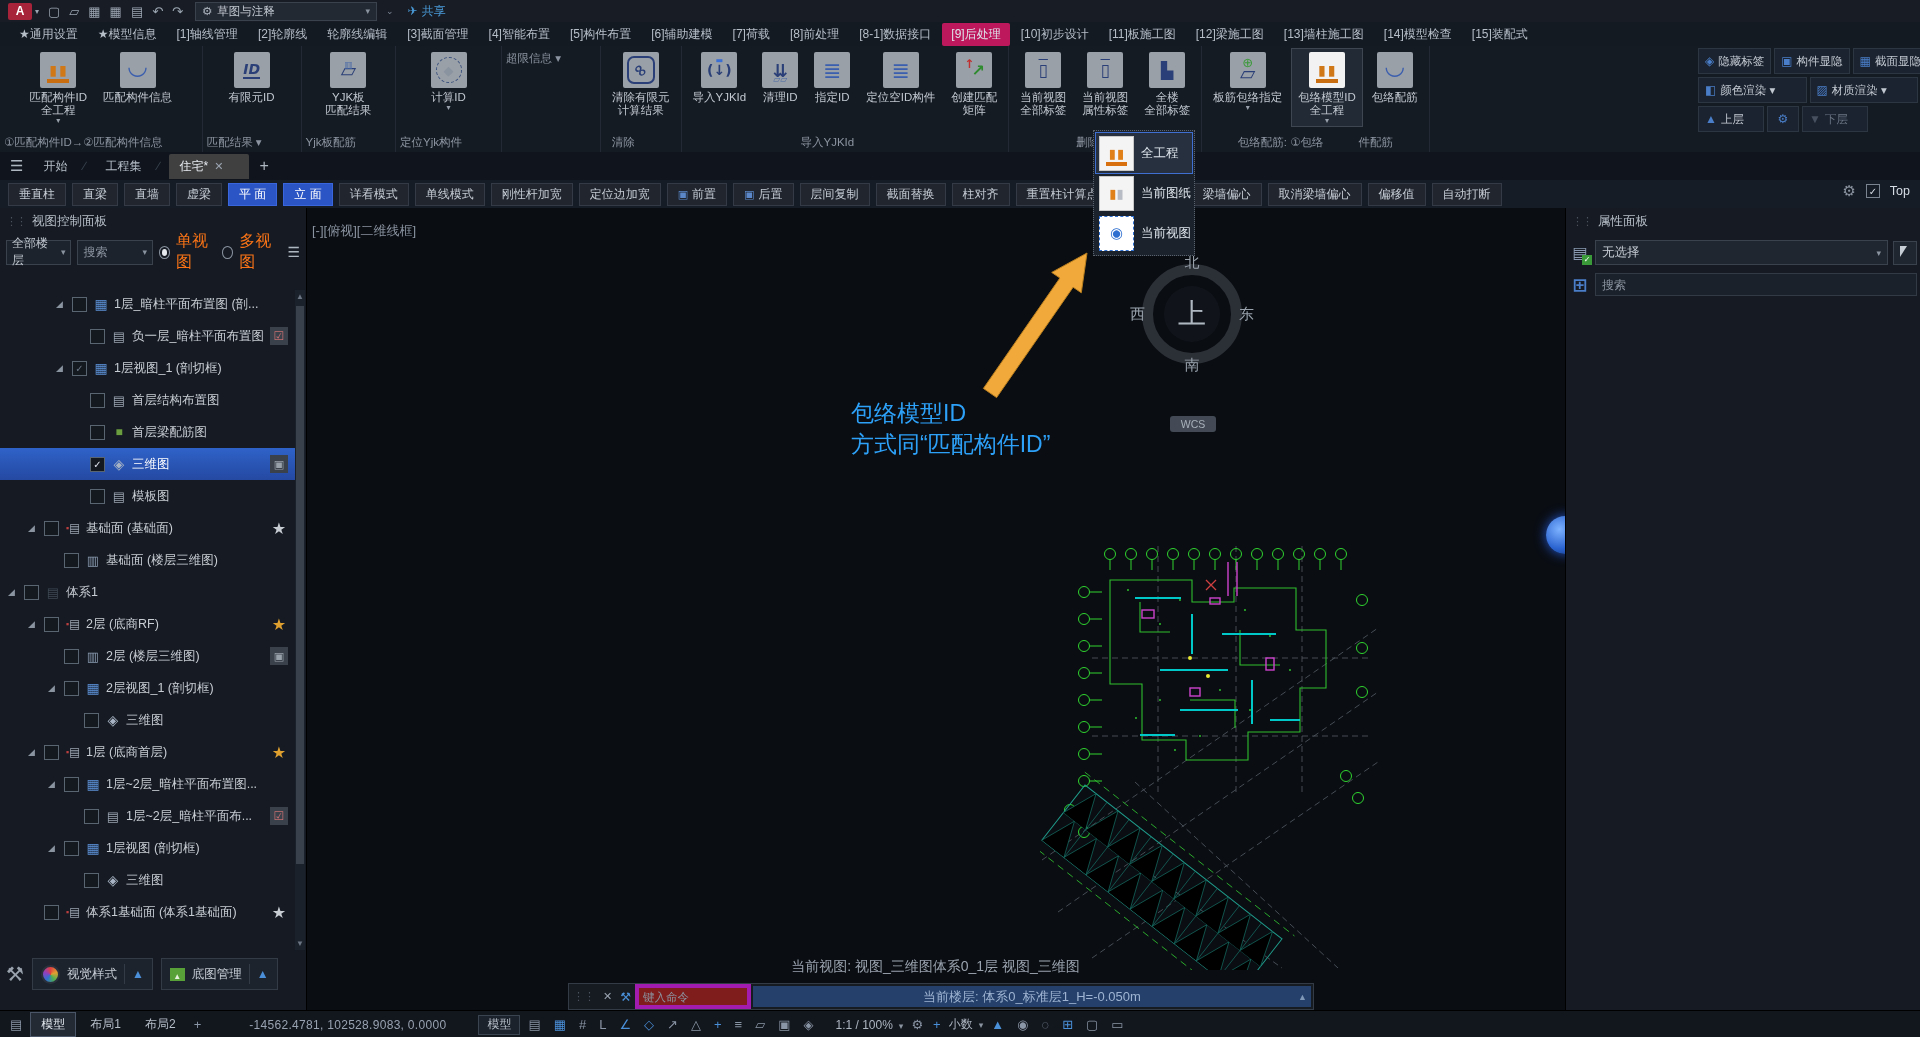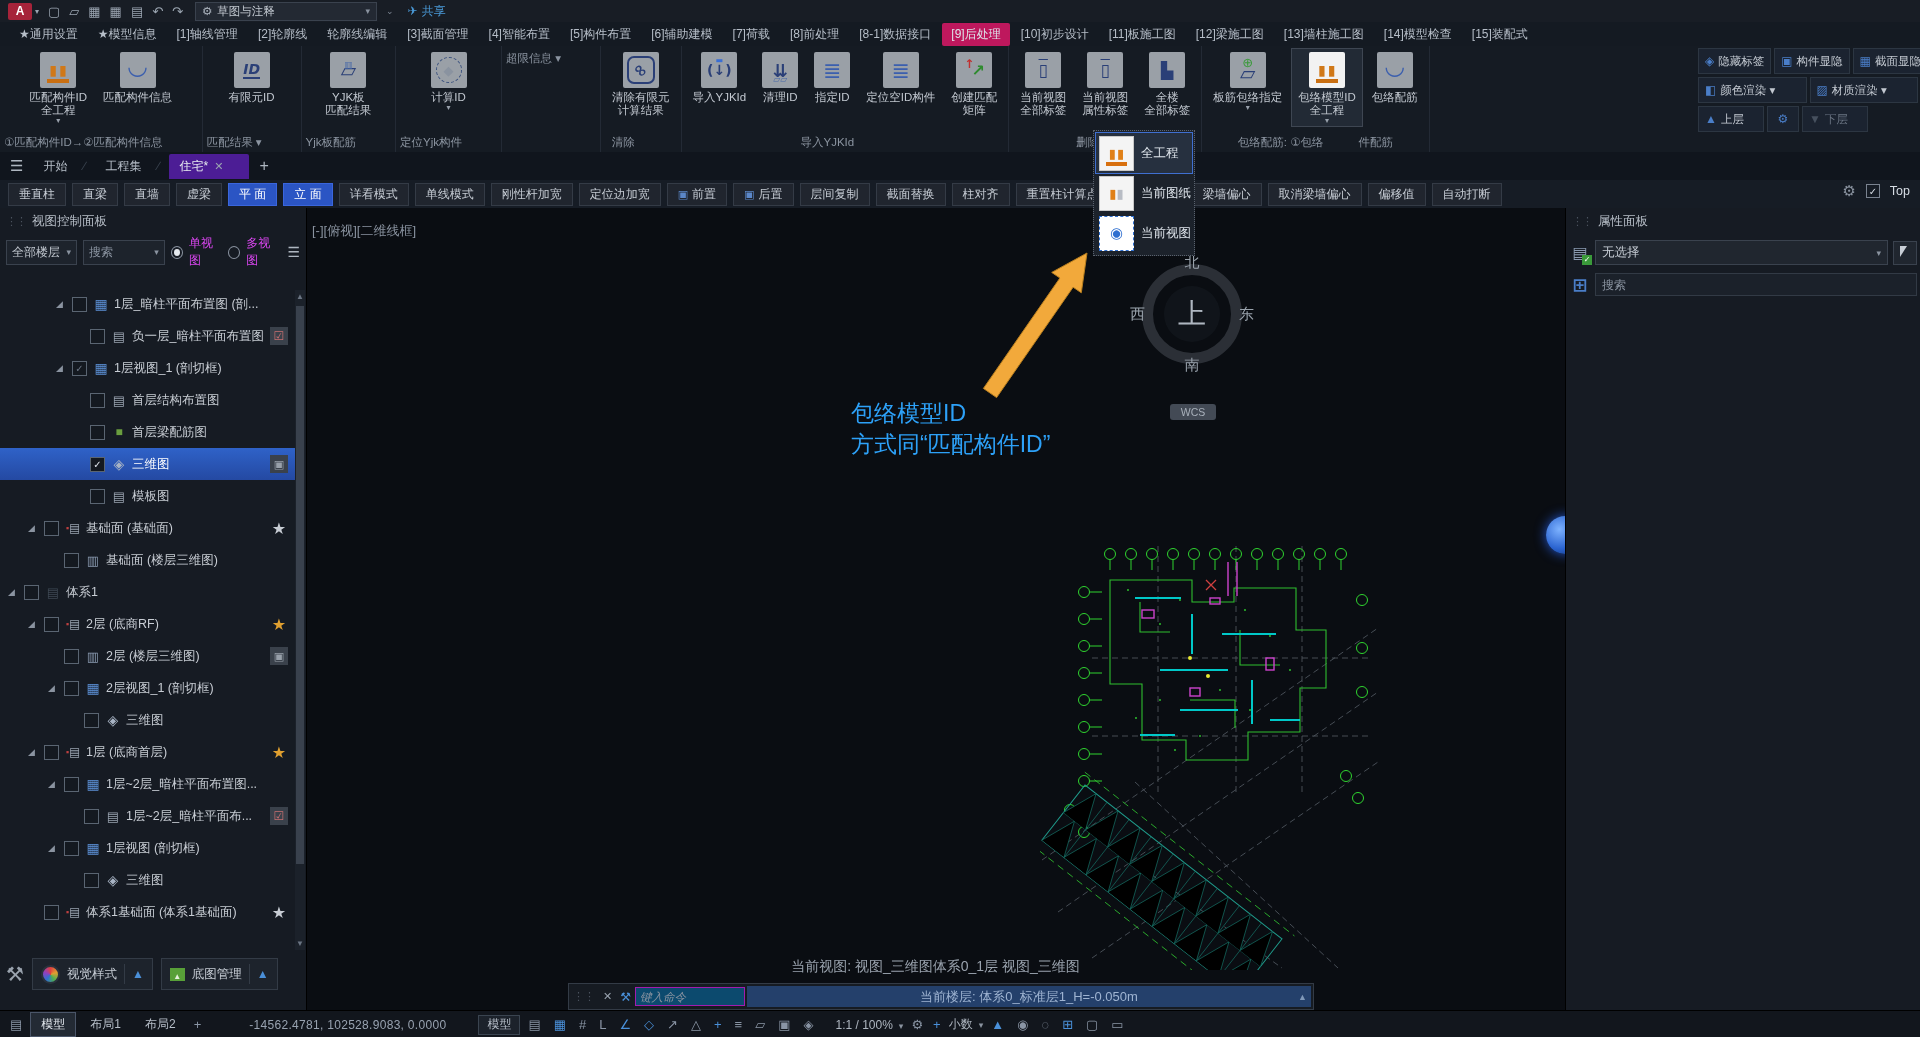--- a/index.html
+++ b/index.html
@@ -84,21 +84,21 @@
   .vbtn{height:24px;background:#1b2330;border:1px solid #2c3642;display:flex;align-items:center;gap:4px;
         padding:0 6px;font-size:11.5px;color:#c2c8d0;white-space:nowrap;}
   .vbtn .vic{color:#4a7ec8;font-size:12px;}
   .vbtn.dim{color:#6a7482;}
   .vbtn.dim .vic{color:#46505e;}
   
   #tabrow{left:0;top:152px;width:1920px;height:28px;background:#10151d;display:flex;align-items:center;z-index:17;}
   .hambtn{color:#aeb6c0;font-size:15px;margin:0 10px;}
   .dtab{font-size:12px;color:#b6bec8;padding:4px 10px;display:flex;align-items:center;gap:6px;}
   .dtab::after{content:"∕";color:#3c4450;margin-left:10px;}
-  .dtab[data-active="1"]{background:#4c1d95;color:#e6eaef;border-radius:2px 2px 0 0;}
+  .dtab[data-active="1"]{background:#404040;color:#e6eaef;border-radius:2px 2px 0 0;}
   .dtab[data-active="1"]::after{content:"";}
   .dtab .x{color:#9aa4b0;font-size:11px;}
   .plus{color:#aeb6c0;font-size:16px;margin-left:10px;}
   
   #toolbar{left:0;top:180px;width:1920px;height:28px;background:#161c25;display:flex;align-items:center;gap:6px;
            padding-left:8px;z-index:16;}
   .tbtn{height:21px;background:#20252e;border:1px solid #343b46;color:#c6ccd4;font-size:12px;display:flex;
         align-items:center;padding:0 10px;white-space:nowrap;}
   .tbtn[data-on="1"]{background:#2b55c4;border-color:#3a66dd;color:#fff;}
   .tbtn[data-ic="1"]::before{content:"▣";color:#5b87c8;margin-right:4px;font-size:11px;}
@@ -108,21 +108,21 @@
   .chk::before{content:"✓";font-size:10px;color:#d6dce4;}
   
   #leftpanel{left:0;top:208px;width:306px;height:802px;background:#161b23;border-right:1px solid #000;z-index:10;}
   .pheader{height:26px;display:flex;align-items:center;font-size:12.5px;color:#b8bfc8;gap:6px;padding-left:6px;}
   .grip{color:#4a525e;font-size:11px;letter-spacing:-1px;}
   #lp-controls{position:absolute;left:6px;top:30px;width:294px;height:28px;display:flex;align-items:center;gap:6px;}
   .selbox{height:23px;background:#1d232c;border:1px solid #3a424e;display:flex;align-items:center;
           padding:0 5px;font-size:12px;color:#c2c8d0;justify-content:space-between;}
   .radio{width:11px;height:11px;border-radius:50%;border:1px solid #8a93a0;display:inline-block;position:relative;}
   .radio[data-on="1"]::after{content:"";position:absolute;inset:2px;background:#e6eaef;border-radius:50%;}
-  .rlbl{font-size:12px;color:#d946ef;}
+  .rlbl{font-size:16px;color:#f97316;}
   #tree{position:absolute;left:0;top:80px;width:296px;height:664px;overflow:hidden;}
   .trow{display:flex;align-items:center;height:32px;position:relative;font-size:12.5px;color:#c8cdd4;}
   .trow[data-sel="1"]{background:linear-gradient(#2f62c8,#2449a2);color:#fff;}
   .texp{width:16px;color:#8a93a0;font-size:9px;visibility:hidden;flex:none;}
   .texp[data-exp="1"]{visibility:visible;}
   .tchk{width:13px;height:13px;border:1px solid #5a6572;background:#141920;flex:none;margin-right:5px;
         display:flex;align-items:center;justify-content:center;}
   .tchk[data-check="on"]::before{content:"✓";font-size:10px;color:#dfe5ec;}
   .tchk[data-check="dim"]::before{content:"✓";font-size:10px;color:#6a7482;}
   .tico{width:18px;flex:none;display:flex;align-items:center;justify-content:center;margin-right:4px;}
@@ -157,30 +157,30 @@
   .mapic{width:15px;height:13px;background:#58a038;display:flex;align-items:flex-end;justify-content:center;color:#e6f0dc;font-size:8px;}
   
   #canvas{left:306px;top:208px;width:1259px;height:802px;background:#0a0d12;overflow:hidden;z-index:5;}
   #vp-label{left:6px;top:14px;font-size:13px;color:#8a93a0;}
   #annotation{left:545px;top:190px;font-size:23px;color:#2da1f8;line-height:31px;}
   #compass{left:828px;top:48px;width:116px;height:116px;}
   #compass .ring{position:absolute;inset:8px;border:11px solid rgba(130,138,148,0.28);border-radius:50%;}
   #compass .cdir{position:absolute;font-size:15px;color:#9aa3ad;}
   #compass .ctr{position:absolute;inset:30px;border-radius:50%;background:rgba(18,22,28,0.85);display:flex;
                 align-items:center;justify-content:center;font-size:28px;color:#aeb6c0;}
-  #wcs{left:864px;top:196px;width:46px;height:16px;background:#434a55;border-radius:3px;color:#a8b0ba;
+  #wcs{left:864px;top:208px;width:46px;height:16px;background:#434a55;border-radius:3px;color:#a8b0ba;
        font-size:10.5px;display:flex;align-items:center;justify-content:center;}
   #view-status{left:0;top:750px;width:1259px;text-align:center;font-size:14px;color:#9aa3ae;}
   #cmdbar{left:262px;top:775px;width:744px;height:25px;display:flex;align-items:center;background:#161b22;
           border:1px solid #333b46;z-index:6;}
   #cmdbar .cgrip{color:#4a525e;font-size:11px;padding:0 4px;}
   #cmdbar .cx{color:#9aa4b0;font-size:11px;padding:0 4px;}
   #cmdbar .cwrench{color:#4a90d9;font-size:12px;padding:0 4px;}
-  #cmd-input{width:100px;height:17px;background:#0c4a6e;border:1px solid #a21caf;color:#8a93a0;font-size:11.5px;
-             font-style:italic;padding:0 4px;}
+  #cmd-input{width:100px;height:17px;background:#7f1d1d;border:4px solid #a21caf;color:#8a93a0;font-size:11.5px;
+             padding:0 4px;}
   #floorbar{flex:1;height:21px;margin:0 2px;background:#24406b;display:flex;align-items:center;justify-content:center;
             font-size:13px;color:#9fb4d2;position:relative;}
   #floorbar::after{content:"▲";position:absolute;right:4px;color:#7f98b8;font-size:9px;}
   #blueball{left:1240px;top:308px;width:38px;height:38px;border-radius:50%;
             background:radial-gradient(circle at 35% 35%,#7db2ff,#2b64d0 55%,#0c2a66);box-shadow:0 0 12px #2255cc;}
   
   #dropdown{left:1093px;top:130px;width:96px;background:#1c222b;border:1px dotted #5a626e;z-index:50;padding:2px;}
   .dditem{display:flex;align-items:center;gap:7px;height:40px;padding:0 3px;}
   .dditem[data-sel="1"]{background:#26303f;outline:1px solid #3f6fd0;}
   .ddico{width:33px;height:33px;background:#f4f4f4;border:1px solid #c8c8c8;flex:none;display:flex;

